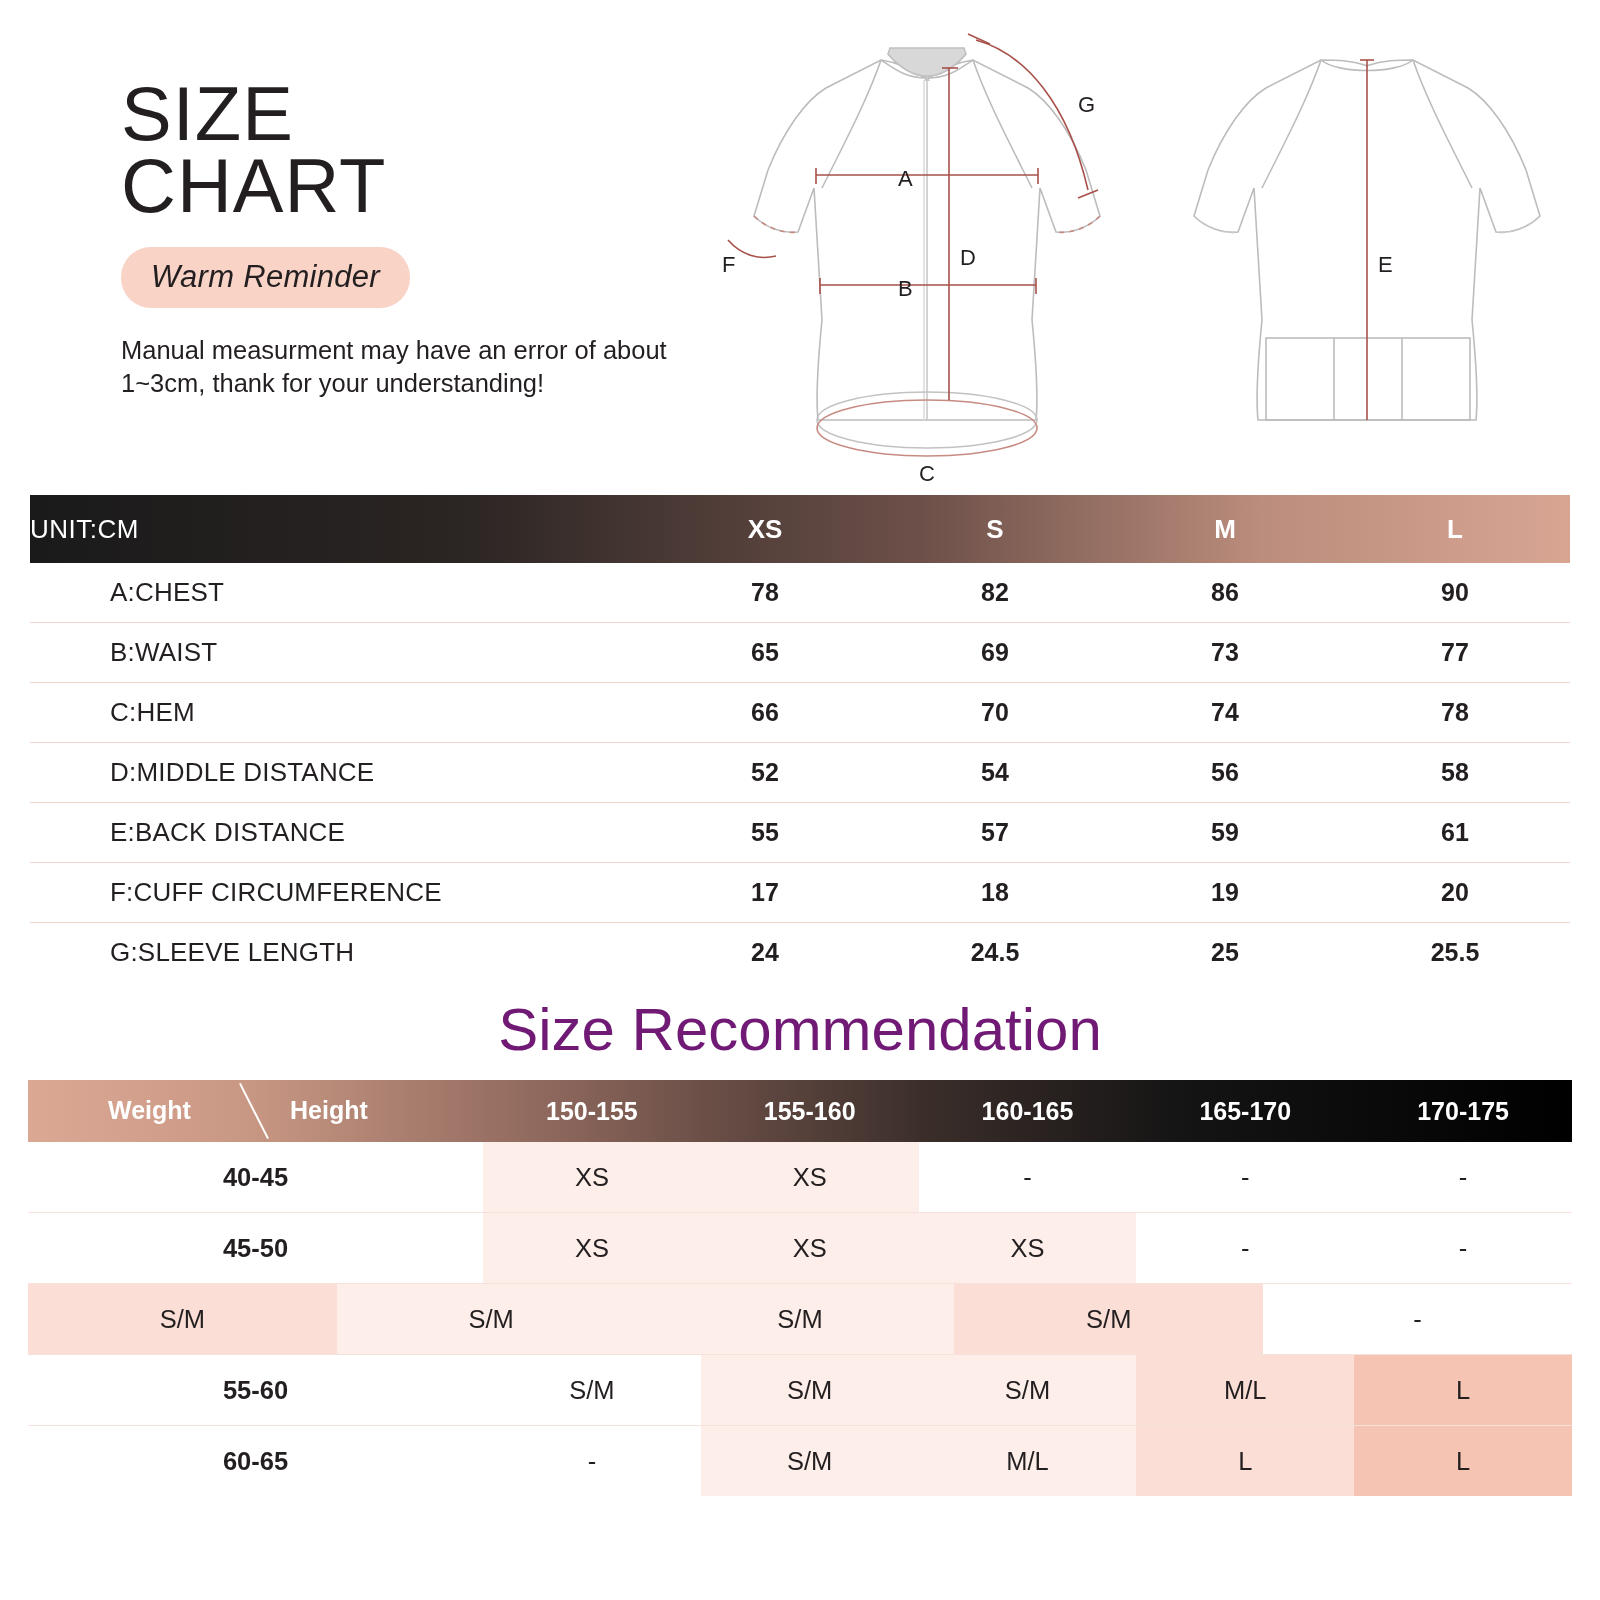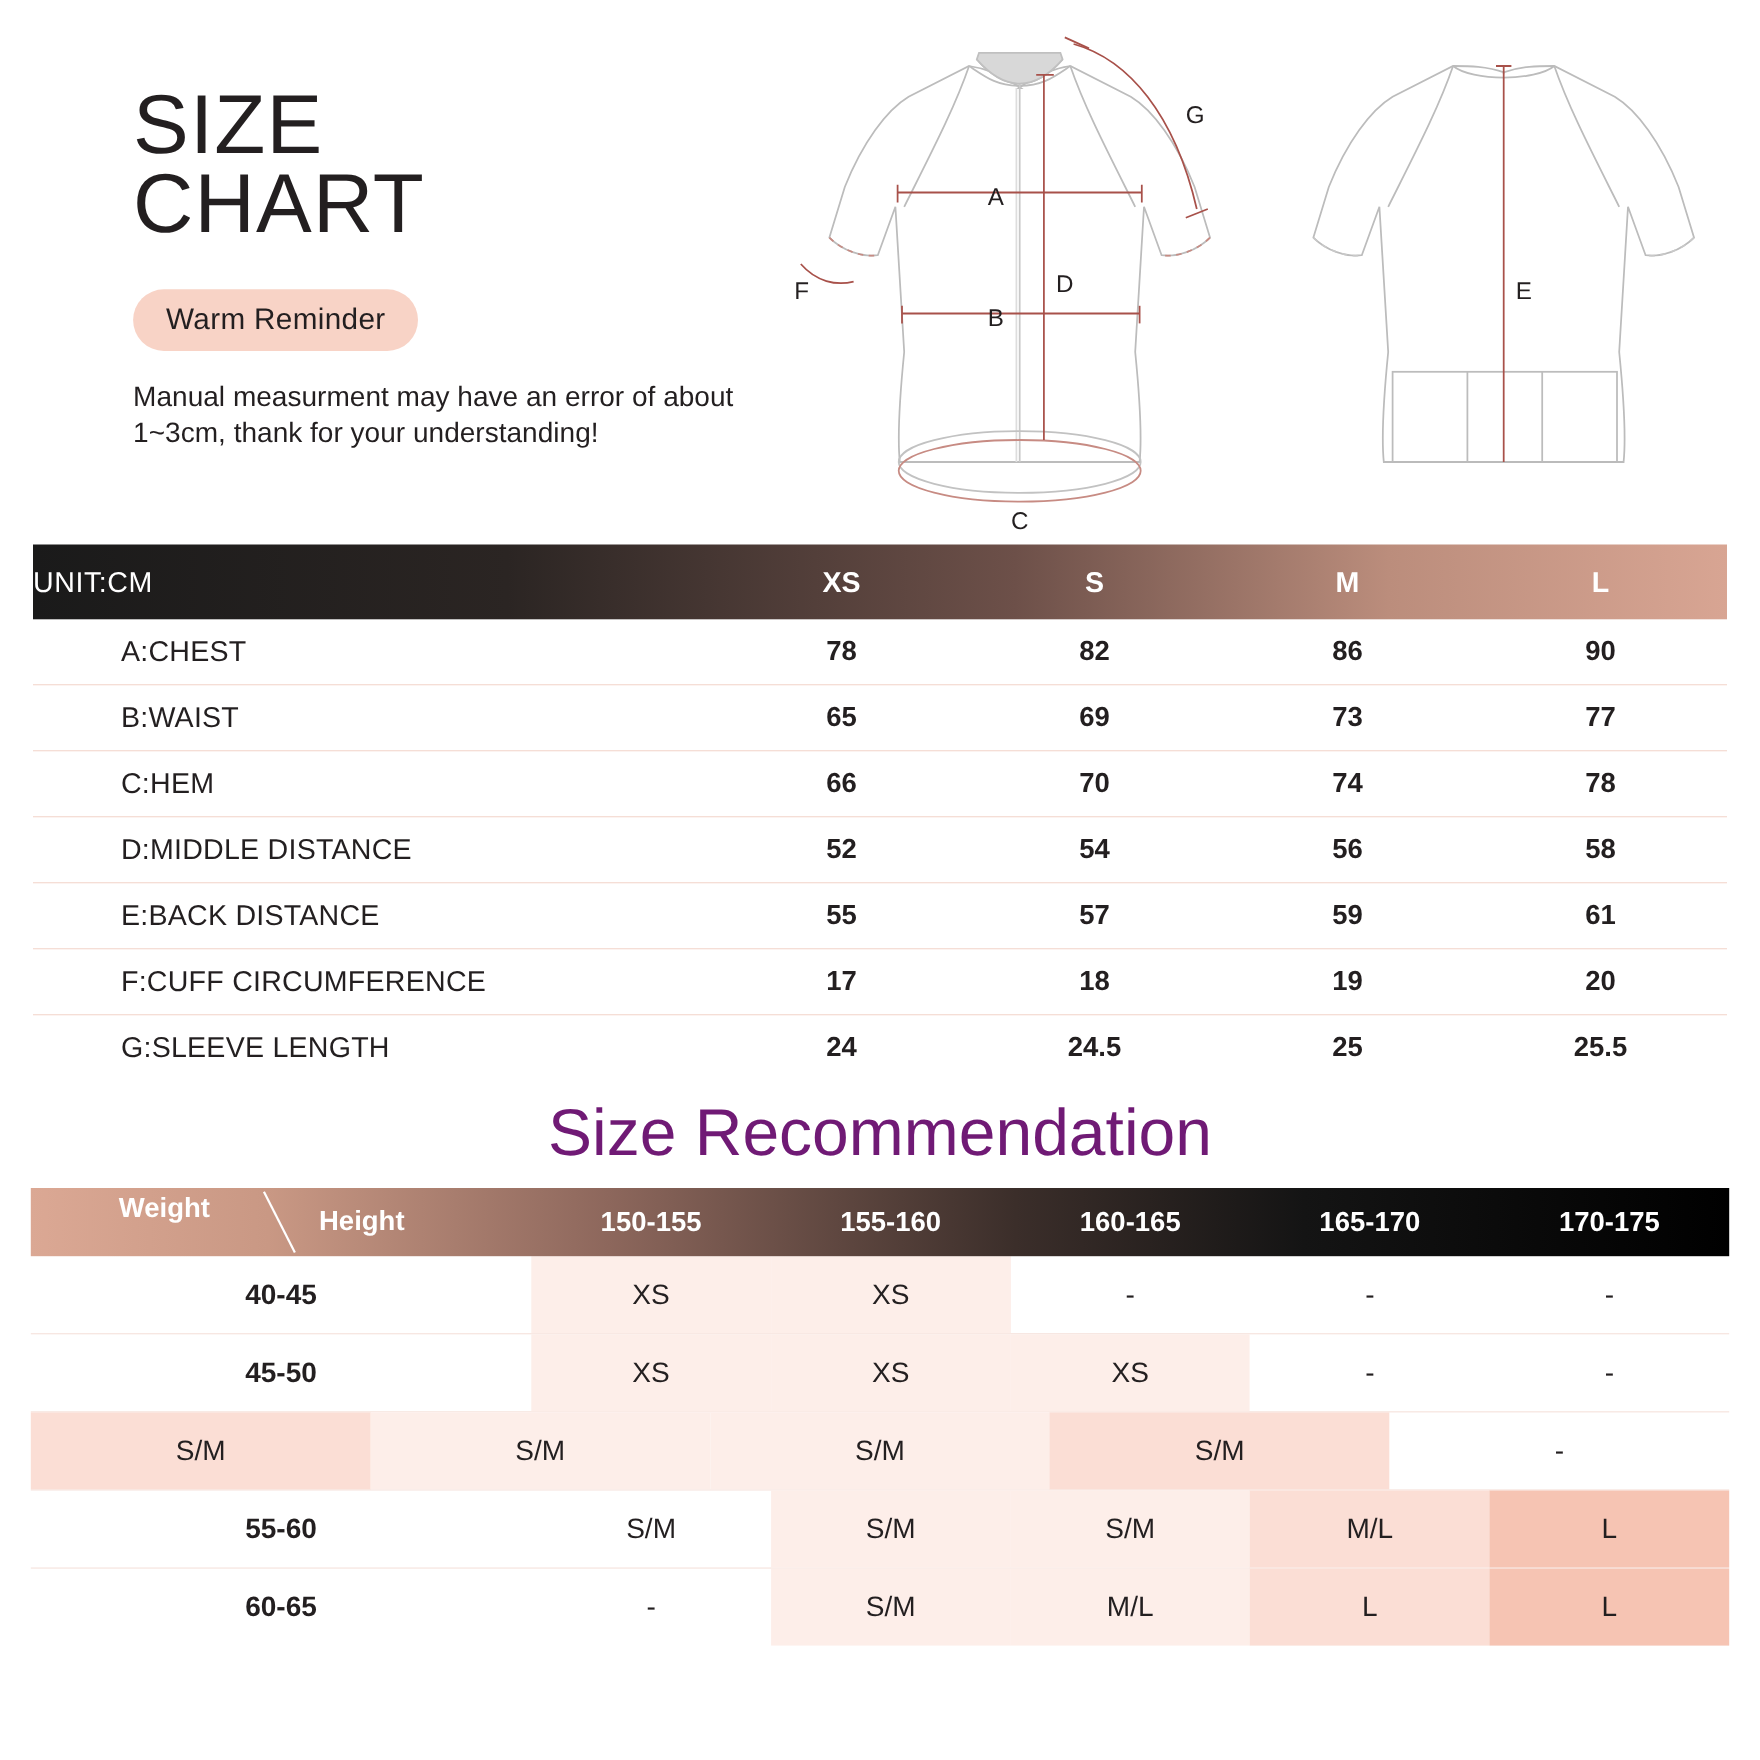--- a/index.html
+++ b/index.html
@@ -35,27 +35,28 @@
   }
   .title-line {
     font-size: 76px;
     line-height: 72px;
     letter-spacing: 1px;
     font-weight: 400;
     color: #231f20;
   }
   .warm-pill {
     display: inline-block;
-    margin-top: 41px;
+    margin-top: 25px;
     background: #f8d3c6;
     color: #231f20;
-    font-size: 27px;
+    font-size: 31px;
     padding: 12px 30px 13px 30px;
     border-radius: 30px;
     letter-spacing: 0.3px;
+    font-style: italic;
   }
   .reminder-text {
     margin-top: 26px;
     font-size: 25.5px;
     line-height: 33px;
     color: #231f20;
   }
 
   
   .figures {
@@ -137,21 +138,21 @@
     color: #ffffff;
     align-items: stretch;
     position: relative;
   }
   .rec-head .hc0 {
     width: 455px;
     position: relative;
   }
   .rec-head .hc0 .wt {
     position: absolute;
-    left: 80px; top: 4px;
+    left: 80px; top: 16px;
     font-size: 25px;
     font-weight: bold;
   }
   .rec-head .hc0 .ht {
     position: absolute;
     left: 262px; top: 16px;
     font-size: 25px;
     font-weight: bold;
   }
   .rec-head .hc0 .slash {

